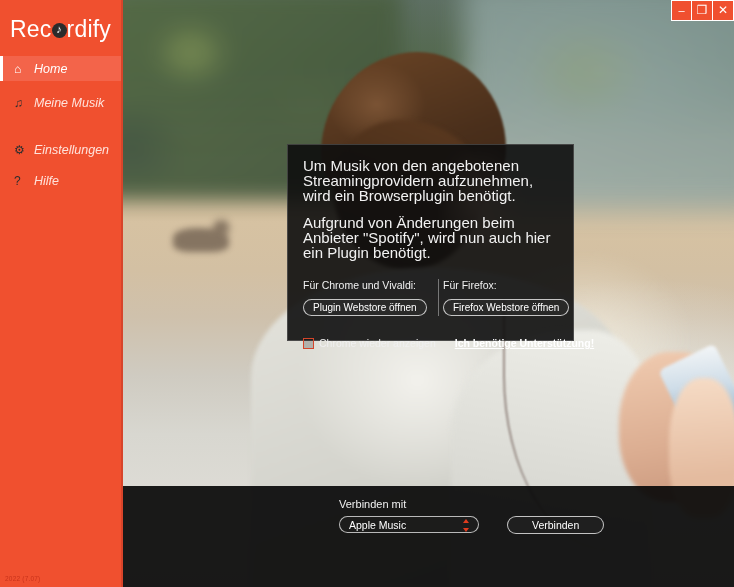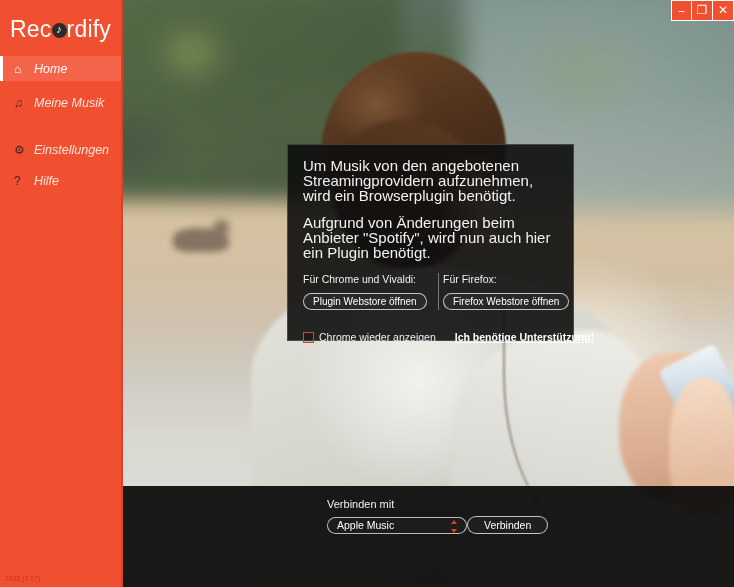--- a/index.html
+++ b/index.html
@@ -340,21 +340,21 @@
     padding: 13px 15px 0 15px;
   }
   .dlg-p {
     font-size: 15px;
     line-height: 15px;
     margin: 0 0 12px 0;
     color: #f2f2f2;
   }
   .dlg-cols {
     display: flex;
-    margin-top: 13px;
+    margin-top: 19px;
     align-items: flex-end;
   }
   .dlg-col {
     flex: 0 0 auto;
   }
   .dlg-col.left { width: 131px; }
   .dlg-col.right {
     padding-left: 4px;
     border-left: 1px solid rgba(190,190,190,0.55);
     margin-left: 4px;
@@ -412,31 +412,30 @@
     position: absolute;
     left: 0;
     bottom: 0;
     width: 613px;
     height: 101px;
     background: rgba(10,10,10,0.93);
     z-index: 35;
   }
   .bb-inner {
     position: absolute;
-    left: 206px;
+    left: 218px;
     top: 12px;
   }
   .bb-label {
     font-size: 11px;
     color: #f0f0f0;
     margin-bottom: 6px;
   }
   .bb-row {
     display: flex;
-    align-items: center;
   }
   .select {
     position: relative;
     width: 140px;
     height: 17px;
     border: 1px solid rgba(225,225,225,0.8);
     border-radius: 9px;
     background: rgba(255,255,255,0.02);
     display: flex;
     align-items: center;
@@ -459,24 +458,24 @@
   }
   .stepper i {
     display: block;
     width: 0; height: 0;
     border-left: 3.5px solid transparent;
     border-right: 3.5px solid transparent;
   }
   .stepper i.up { border-bottom: 4.5px solid #e03c1e; }
   .stepper i.down { border-top: 4.5px solid #e03c1e; }
   .connect-btn {
-    margin-left: 0;
+    margin-left: 28px;
     border: 1px solid rgba(225,225,225,0.85);
     border-radius: 10px;
-    padding: 2px 16px;
+    padding: 2px 24px;
     font-size: 10.5px;
     color: #ffffff;
     background: rgba(255,255,255,0.03);
     white-space: nowrap;
     cursor: pointer;
   }
 </style>
 </head>
 <body>
 

